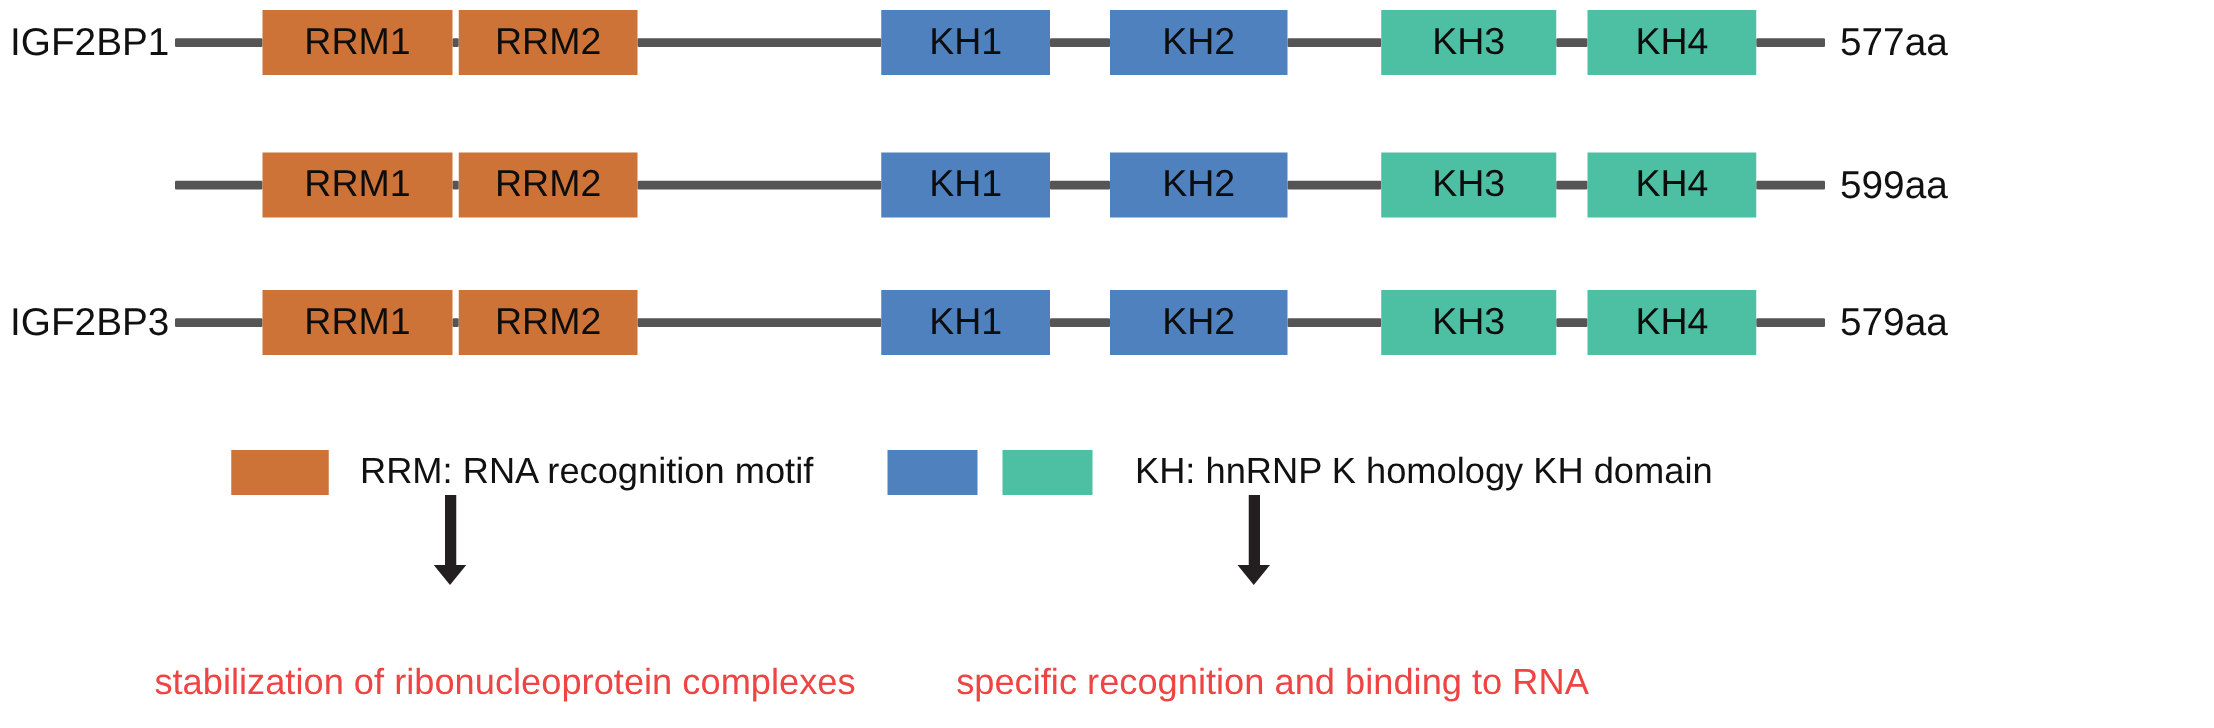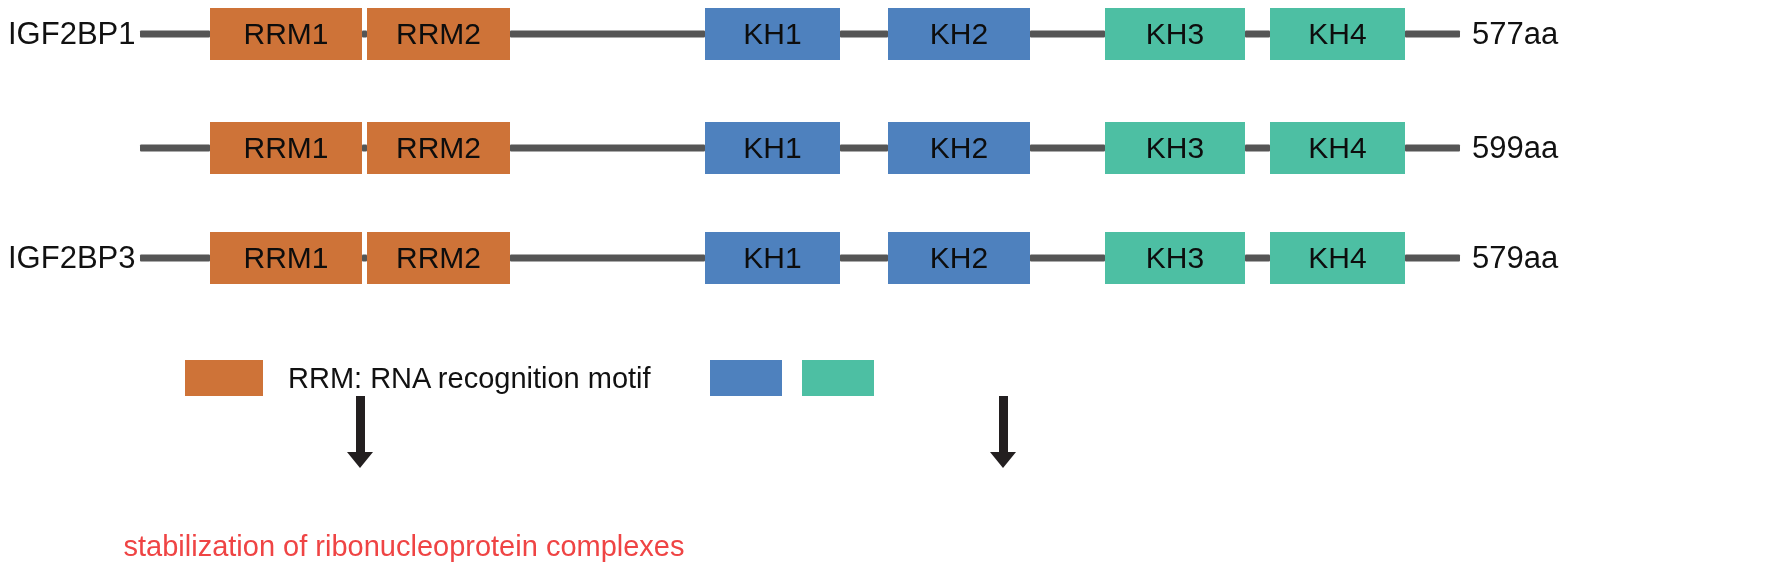--- a/index.html
+++ b/index.html
@@ -107,23 +107,25 @@
       <div class="domain" style="left: 888px; width: 142px; background: rgb(78, 129, 190);">KH2</div>
       <div class="domain" style="left: 1105px; width: 140px; background: rgb(77, 191, 163);">KH3</div>
       <div class="domain" style="left: 1270px; width: 135px; background: rgb(77, 191, 163);">KH4</div>
       <div class="len" style="left: 1472px;">579aa</div>
     </div>
     <div class="legend" style="top: 356px;">
       <div class="swatch" style="left: 185px; width: 78px; background: rgb(206, 115, 56);"></div>
       <div class="legend-text" style="left: 288px;">RRM: RNA recognition motif</div>
       <div class="swatch" style="left: 710px; width: 72px; background: rgb(78, 129, 190);"></div>
       <div class="swatch" style="left: 802px; width: 72px; background: rgb(77, 191, 163);"></div>
+      <div class="legend-text" style="left: 908px;">KH: hnRNP K homology KH domain</div>
     </div>
     <div class="arrow" style="left: 347px; top: 396px;">
       <div class="shaft"></div>
       <div class="head"></div>
     </div>
     <div class="caption" style="left: 404px; top: 530px;">stabilization of ribonucleoprotein complexes</div>
     <div class="arrow" style="left: 990px; top: 396px;">
       <div class="shaft"></div>
       <div class="head"></div>
     </div>
+    <div class="caption" style="left: 1018px; top: 530px;">specific recognition and binding to RNA</div>
   </div>
 
 </body></html>

